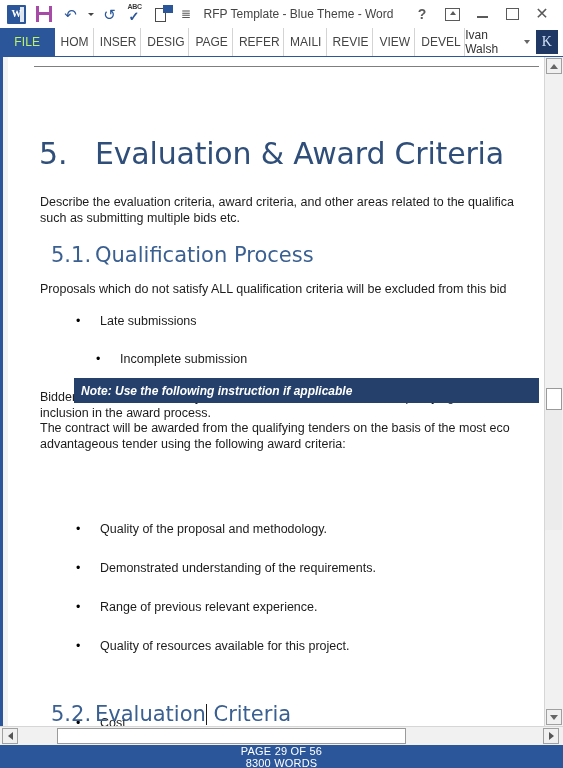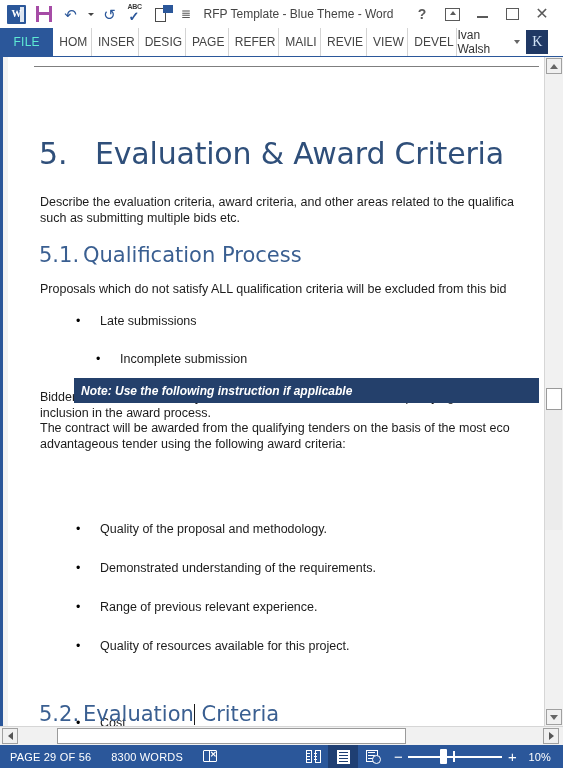--- a/index.html
+++ b/index.html
@@ -152,41 +152,41 @@
   
   .ribbontabs {
     position: absolute; top: 28px; left: 0;
     width: 563px; height: 28px;
     background: #ffffff;
     display: flex; align-items: stretch;
     border-bottom: 1px solid #2b579a;
   }
   .tab-file {
     background: #2b579a;
-    color: #5eead4;
+    color: #bef264;
     font-size: 12px;
     width: 58px;
     display: flex; align-items: center; justify-content: center;
     letter-spacing: .2px;
   }
   .tab {
     color: #444444;
     font-size: 12px;
     display: flex; align-items: center;
     padding: 0 6px;
     border-right: 1px solid #d4d4d4;
     white-space: nowrap;
     overflow: hidden;
   }
   .tab:first-of-type { border-left: none; }
   .tab-spacer { flex: 1; }
   .acct {
     display: flex; align-items: center;
     font-size: 12px; color: #333;
-    padding-right: 12px;
+    padding-right: 2px;
     gap: 4px;
   }
   .acct-caret {
     width: 0; height: 0;
     border-left: 3.5px solid transparent;
     border-right: 3.5px solid transparent;
     border-top: 4px solid #666;
   }
   .acct-badge {
     width: 24px; height: 24px;
@@ -247,21 +247,21 @@
     position: absolute;
     left: 32px;
     width: 545px;
     font-size: 12.5px;
     color: #1b1b1b;
     line-height: 16px;
     white-space: nowrap;
   }
   h2.h2 {
     position: absolute;
-    left: 31px;
+    left: 43px;
     margin: 0;
     font-family: "DejaVu Sans", sans-serif;
     font-weight: normal;
     font-size: 21px;
     color: #3a5f91;
     white-space: nowrap;
   }
   h2.h2 .numpart { display: inline-block; width: 44px; }
   .bullet {
     position: absolute;
@@ -387,20 +387,21 @@
 
   
   .statusbar {
     position: absolute;
     left: 0; top: 745px;
     width: 563px; height: 23px;
     background: #2b579a;
     color: #ffffff;
     display: flex; align-items: center;
     font-size: 11px;
+    flex-direction: column;
   }
   .sb-item {
     padding: 0 10px;
     height: 23px;
     display: flex; align-items: center;
     white-space: nowrap;
     letter-spacing: .2px;
   }
   .sb-spacer { flex: 1; }
   .proof-ico {

